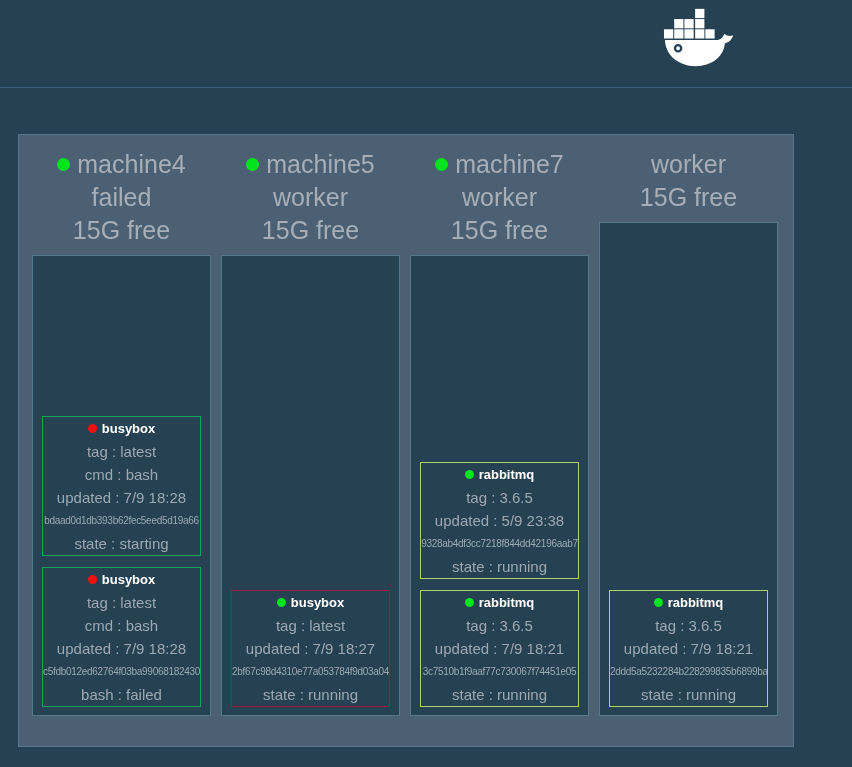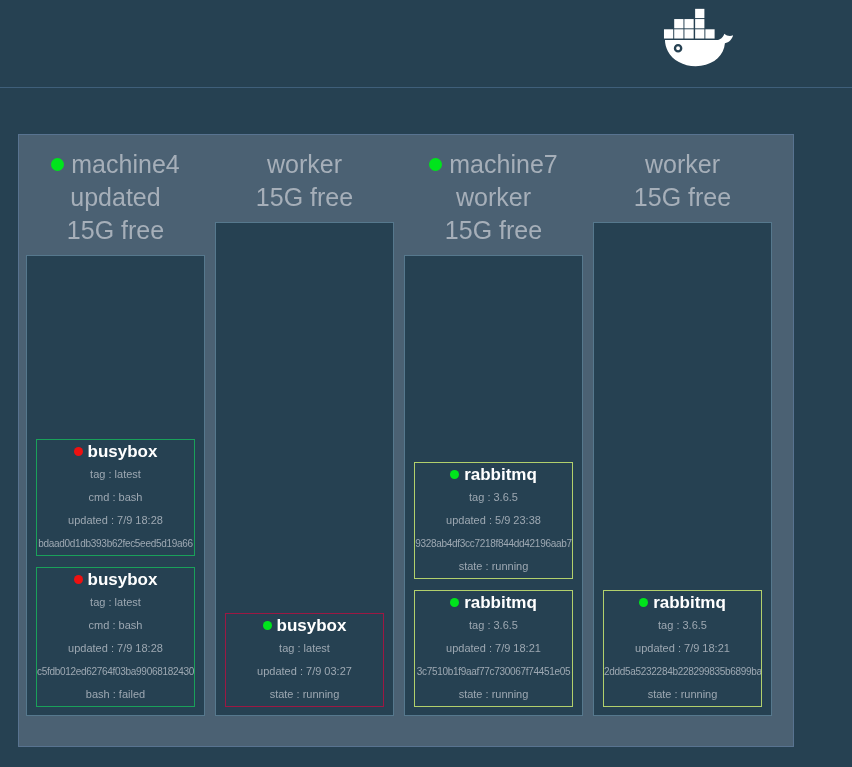--- a/index.html
+++ b/index.html
@@ -22,21 +22,21 @@
     width: 74px; height: 66px;
   }
   
   .panel {
     margin: 46px 12px 0 18px;
     width: 776px; height: 613px;
     background: #4b6173;
     border: 1px solid #587390;
     display: flex;
     gap: 10px;
-    padding: 0 13px 30px 7px;
+    padding: 0 13px 30px 13px;
   }
   .node-col {
     width: 179px;
     display: flex;
     flex-direction: column;
   }
   .node-header {
     text-align: center;
     padding: 13px 0 8px 0;
     font-size: 25px;
@@ -66,25 +66,25 @@
   }
   
   .card {
     border: 1px solid #888;
     text-align: center;
     overflow: hidden;
     flex-shrink: 0;
   }
   .card-row {
     line-height: 23px;
-    font-size: 11px;
+    font-size: 15px;
     color: #9da8b2;
   }
   .card-name-row {
-    font-size: 17px;
+    font-size: 13px;
     font-weight: bold;
     color: #ffffff;
   }
   .card-dot {
     width: 9px; height: 9px;
     margin-right: 5px;
     position: relative; top: -1px;
   }
   .hash-row {
     white-space: nowrap;
@@ -119,58 +119,63 @@
   </svg>
 </div>
 
 <div class="panel">
 
   <div class="node-col">
     <div class="node-header">
       <div>
         <span class="dot node-dot" style="background-color: rgb(0, 228, 28);"></span><span>machine4</span>
       </div>
-      <div>updated</div>
+      <div>failed</div>
       <div>15G free</div>
     </div>
     <div class="node-box">
       <div class="card" style="border-color: rgb(26, 160, 90);">
         <div class="card-row card-name-row">
           <span class="dot card-dot" style="background-color: rgb(238, 17, 17);"></span><span>busybox</span>
         </div>
         <div class="card-row">tag : latest</div>
         <div class="card-row">cmd : bash</div>
         <div class="card-row">updated : 7/9 18:28</div>
         <div class="card-row hash-row">bdaad0d1db393b62fec5eed5d19a66</div>
+        <div class="card-row">state : starting</div>
       </div>
       <div class="card" style="border-color: rgb(26, 160, 90);">
         <div class="card-row card-name-row">
           <span class="dot card-dot" style="background-color: rgb(238, 17, 17);"></span><span>busybox</span>
         </div>
         <div class="card-row">tag : latest</div>
         <div class="card-row">cmd : bash</div>
         <div class="card-row">updated : 7/9 18:28</div>
         <div class="card-row hash-row">c5fdb012ed62764f03ba99068182430</div>
         <div class="card-row">bash : failed</div>
       </div>
     </div>
   </div>
 
   <div class="node-col">
     <div class="node-header">
+      <div>
+        <span class="dot node-dot" style="background-color: rgb(0, 228, 28);"></span><span>machine5</span>
+      </div>
       <div>worker</div>
       <div>15G free</div>
     </div>
     <div class="node-box">
       <div class="card" style="border-color: rgb(156, 24, 67);">
         <div class="card-row card-name-row">
           <span class="dot card-dot" style="background-color: rgb(0, 228, 28);"></span><span>busybox</span>
         </div>
         <div class="card-row">tag : latest</div>
-        <div class="card-row">updated : 7/9 03:27</div>
+        <div class="card-row">updated : 7/9 18:27</div>
+        <div class="card-row hash-row">2bf67c98d4310e77a053784f9d03a04</div>
         <div class="card-row">state : running</div>
       </div>
     </div>
   </div>
 
   <div class="node-col">
     <div class="node-header">
       <div>
         <span class="dot node-dot" style="background-color: rgb(0, 228, 28);"></span><span>machine7</span>
       </div>

